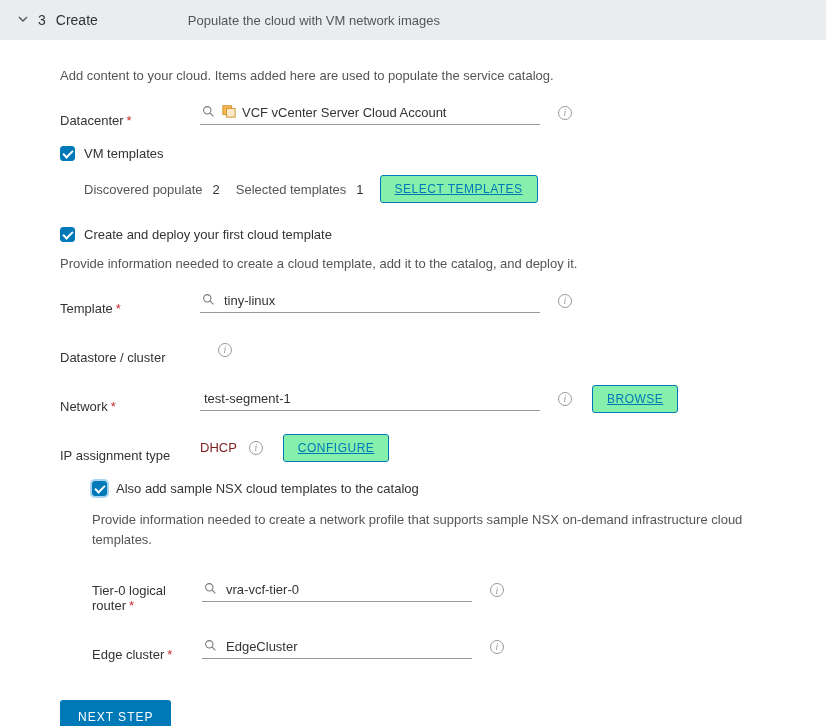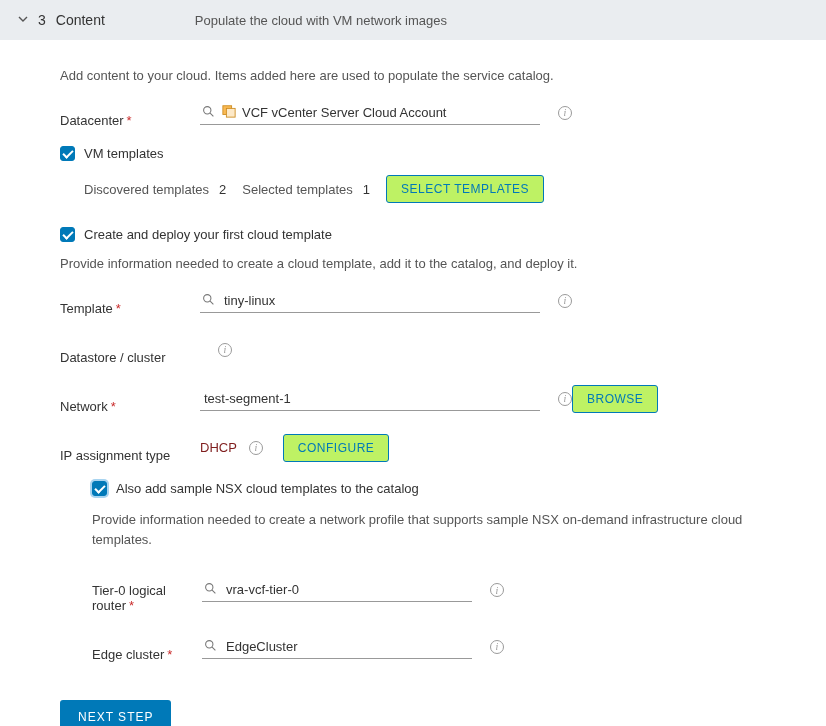--- a/index.html
+++ b/index.html
@@ -140,26 +140,27 @@
       display: flex;
       align-items: center;
       gap: 10px;
       margin: 12px 0 24px 24px;
     }
     .templates-info .t-label { color: #555; }
     .templates-info .t-val { color: #333; margin-right: 6px; }
     .btn-outline {
       border: 1px solid #0079b8;
       color: #0079b8;
-      background: #bef264;
+      background: #86efac;
       padding: 6px 14px;
       font-size: 12px;
       letter-spacing: 0.5px;
       border-radius: 3px;
       cursor: pointer;
+      text-decoration: underline;
     }
     .btn-outline.upper {
       text-transform: uppercase;
     }
     .btn-primary {
       background: #0079b8;
       color: #fff;
       border: none;
       padding: 10px 18px;
       font-size: 12px;
@@ -174,33 +175,33 @@
       margin-top: 16px;
     }
     .nsx-block .desc2 {
       color: #555;
       margin: 6px 0 18px 0;
       line-height: 1.5;
     }
     .nsx-block .row .label { width: 110px; }
     .nsx-block .input-wrap { width: 270px; }
     .ip-row .val-txt { color: #7f1d1d; margin-right: 6px; text-align: center; }
-    .browse-col { }
+    .browse-col { margin-left: 20px; }
   </style>
 </head>
 <body>
 
 <div class="header-bar">
   <span class="chevron">
     <svg width="10" height="10" viewBox="0 0 10 10">
         <path d="M1 3 L5 7 L9 3" fill="none" stroke="#555" stroke-width="1.4"></path>
       </svg>
   </span>
   <span class="step-num">3</span>
-  <span class="step-title">Content</span>
+  <span class="step-title">Create</span>
   <span class="step-sub">Populate the cloud with VM network images</span>
 </div>
 
 <div class="content">
 
   <p class="desc">Add content to your cloud. Items added here are used to populate the service catalog.</p>
 
   <div class="row">
     <div class="label">
       <span>Datacenter</span><span class="req">*</span>
@@ -222,21 +223,21 @@
     </div>
     <span class="info-ic">i</span>
   </div>
 
   <div class="cb-row">
     <span class="cb"></span>
     <span class="cb-label">VM templates</span>
   </div>
 
   <div class="templates-info">
-    <span class="t-label">Discovered templates</span>
+    <span class="t-label">Discovered populate</span>
     <span class="t-val">2</span>
     <span class="t-label">Selected templates</span>
     <span class="t-val">1</span>
     <button class="btn-outline upper">Select Templates</button>
   </div>
 
   <div class="cb-row">
     <span class="cb"></span>
     <span class="cb-label">Create and deploy your first cloud template</span>
   </div>

